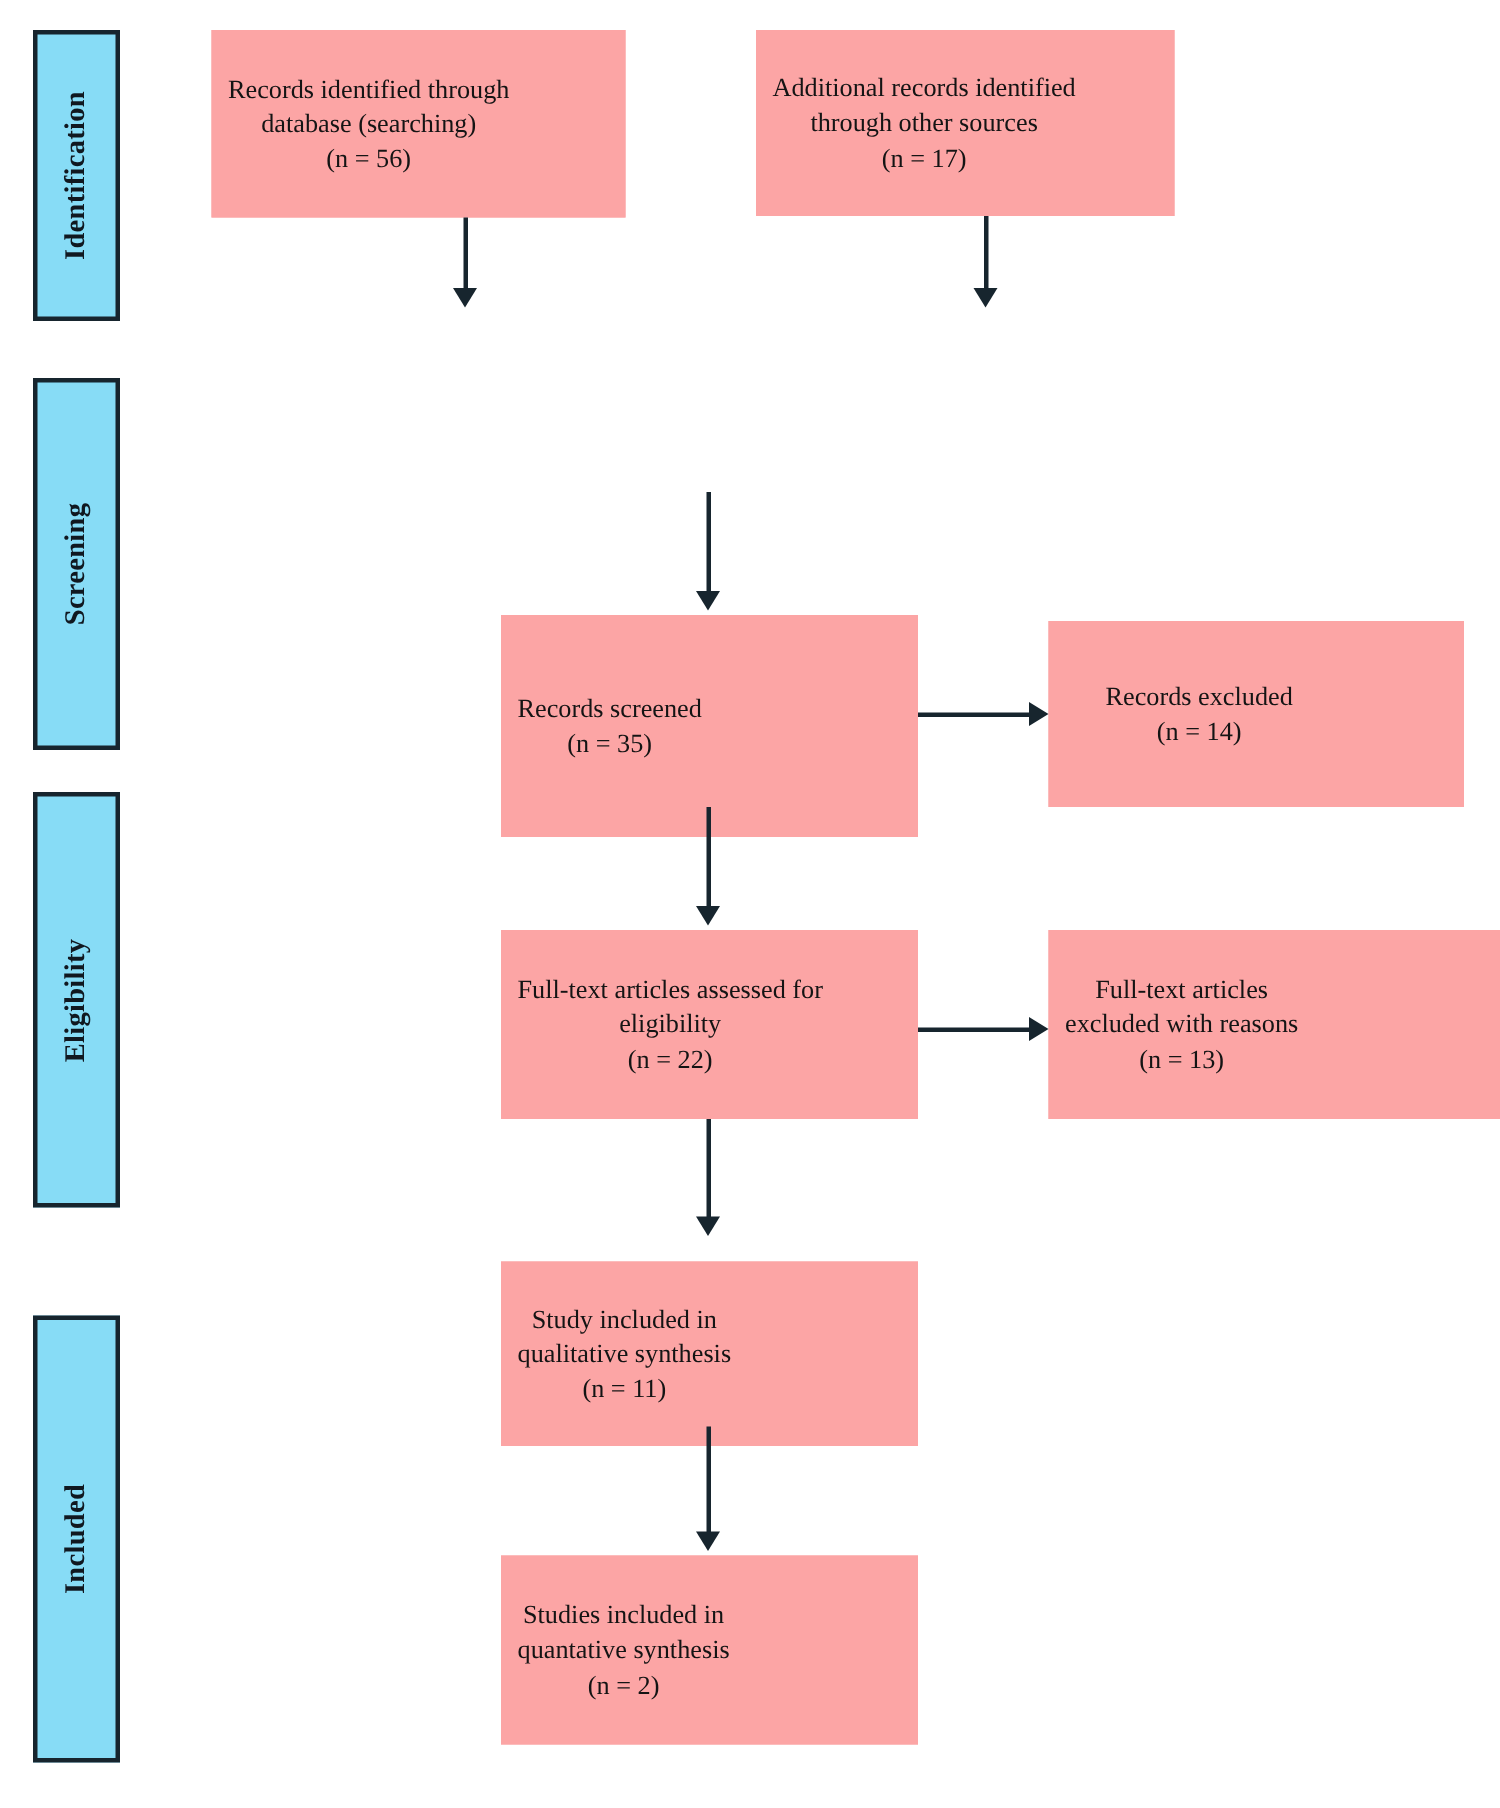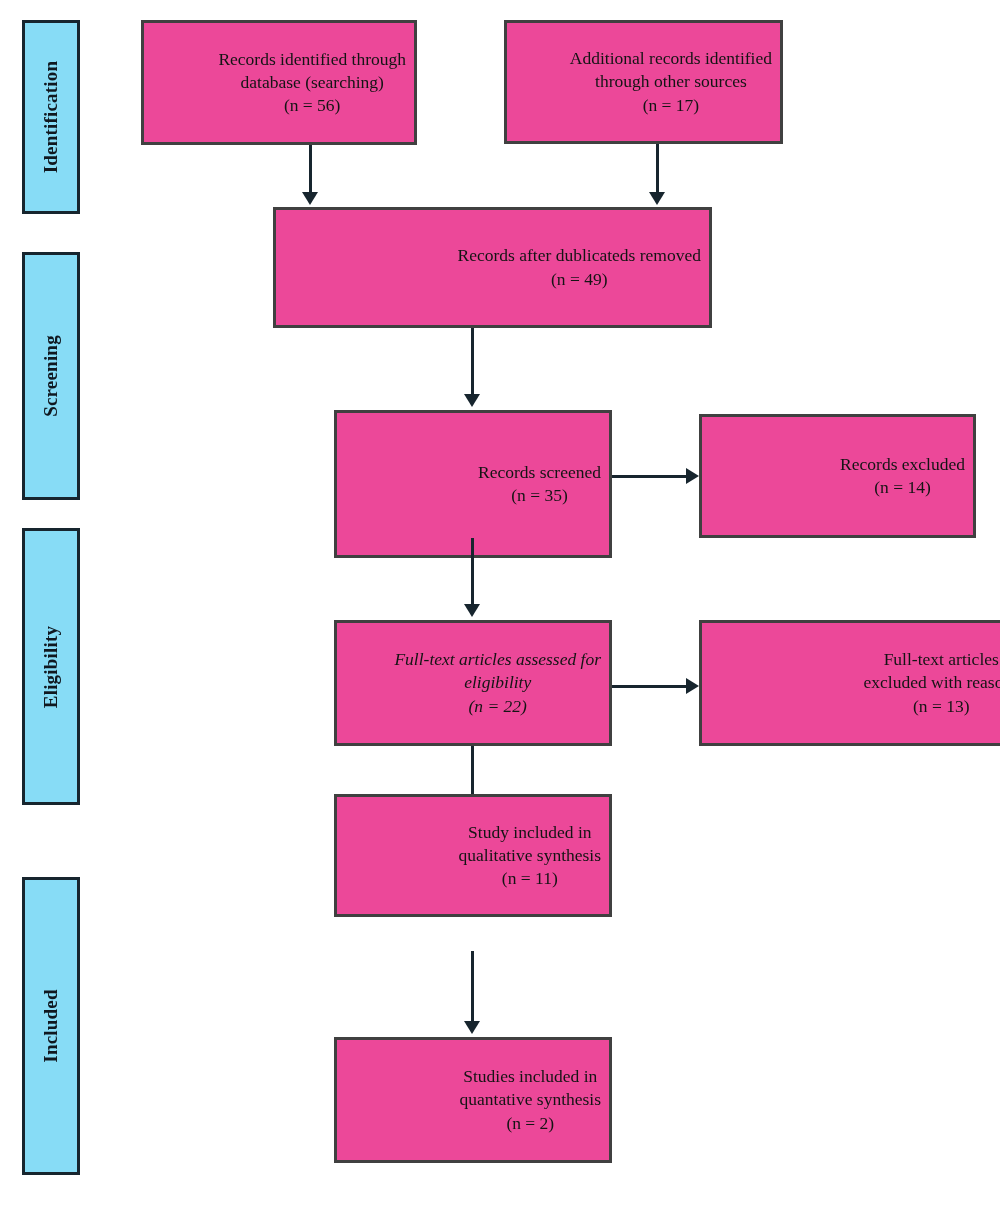--- a/index.html
+++ b/index.html
@@ -35,26 +35,26 @@
     font-family: "Liberation Serif", serif;
     font-weight: bold;
     font-size: 19px;
     letter-spacing: 0.2px;
     color: #101820;
   }
 
   
   .flow-box {
     position: absolute;
-    background: #ec4899;
-    border: 3px solid #404040;
+    background: #fca5a5;
+    border: 3px solid #fca5a5;
     box-sizing: border-box;
     display: flex;
     align-items: center;
-    justify-content: flex-end;
+    justify-content: flex-start;
     text-align: center;
   }
   .flow-box .box-text {
     font-family: "Liberation Serif", serif;
     font-size: 17.5px;
     line-height: 1.32;
     color: #141414;
     padding: 0 8px;
     white-space: pre-line;
   }
@@ -107,75 +107,71 @@
   <div class="stage-block" style="left:22px; top:877px; width:58px; height:298px;">
     <span class="stage-label">Included</span>
   </div>
 
   <div class="flow-box" style="left:141px; top:20px; width:276px; height:125px;">
     <span class="box-text">Records identified through
 database (searching)
 (n = 56)</span>
   </div>
 
-  <div class="flow-box" style="left:504px; top:20px; width:279px; height:124px;padding-left:35px;">
+  <div class="flow-box" style="left:504px; top:20px; width:279px; height:124px;">
     <span class="box-text">Additional records identified
 through other sources
 (n = 17)</span>
   </div>
 
   <div class="conn-v" style="left:309px; top:145px; height:49px;"></div>
   <div class="arrow-down" style="left:302px; top:192px;"></div>
 
   <div class="conn-v" style="left:656px; top:144px; height:50px;"></div>
   <div class="arrow-down" style="left:649px; top:192px;"></div>
 
-  <div class="flow-box" style="left:273px; top:207px; width:439px; height:121px;">
-    <span class="box-text">Records after dublicateds removed
-(n = 49)</span>
-  </div>
 
   <div class="conn-v" style="left:471px; top:328px; height:68px;"></div>
   <div class="arrow-down" style="left:464px; top:394px;"></div>
 
   <div class="flow-box" style="left:334px; top:410px; width:278px; height:148px;">
     <span class="box-text">Records screened
 (n = 35)</span>
   </div>
 
   <div class="flow-box" style="left:699px; top:414px; width:277px; height:124px;padding-left:27px;">
     <span class="box-text">Records excluded
 (n = 14)</span>
   </div>
 
   <div class="conn-h" style="left:612px; top:475px; width:77px;"></div>
   <div class="arrow-right" style="left:686px; top:468px;"></div>
 
   <div class="conn-v" style="left:471px; top:538px; height:68px;"></div>
   <div class="arrow-down" style="left:464px; top:604px;"></div>
 
-  <div class="flow-box" style="left:334px; top:620px; width:278px; height:126px;font-style:italic;">
+  <div class="flow-box" style="left:334px; top:620px; width:278px; height:126px;">
     <span class="box-text">Full-text articles assessed for
 eligibility
 (n = 22)</span>
   </div>
 
   <div class="flow-box" style="left:699px; top:620px; width:331px; height:126px;">
     <span class="box-text">Full-text articles
 excluded with reasons
 (n = 13)</span>
   </div>
 
   <div class="conn-h" style="left:612px; top:685px; width:77px;"></div>
   <div class="arrow-right" style="left:686px; top:678px;"></div>
 
   <div class="conn-v" style="left:471px; top:746px; height:66px;"></div>
   <div class="arrow-down" style="left:464px; top:811px;"></div>
 
-  <div class="flow-box" style="left:334px; top:794px; width:278px; height:123px;">
+  <div class="flow-box" style="left:334px; top:841px; width:278px; height:123px;">
     <span class="box-text">Study included in
 qualitative synthesis
 (n = 11)</span>
   </div>
 
   <div class="conn-v" style="left:471px; top:951px; height:72px;"></div>
   <div class="arrow-down" style="left:464px; top:1021px;"></div>
 
   <div class="flow-box" style="left:334px; top:1037px; width:278px; height:126px;">
     <span class="box-text">Studies included in

